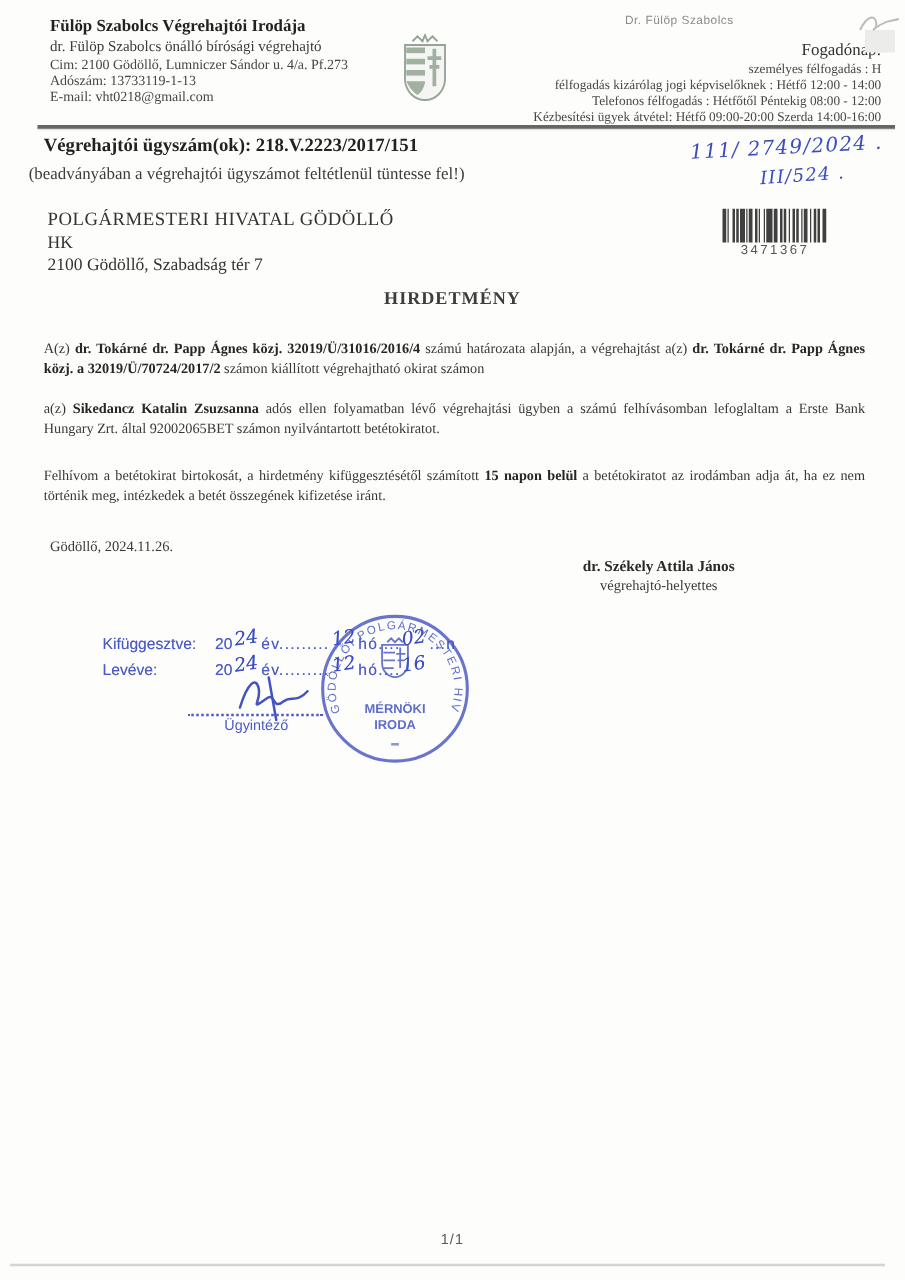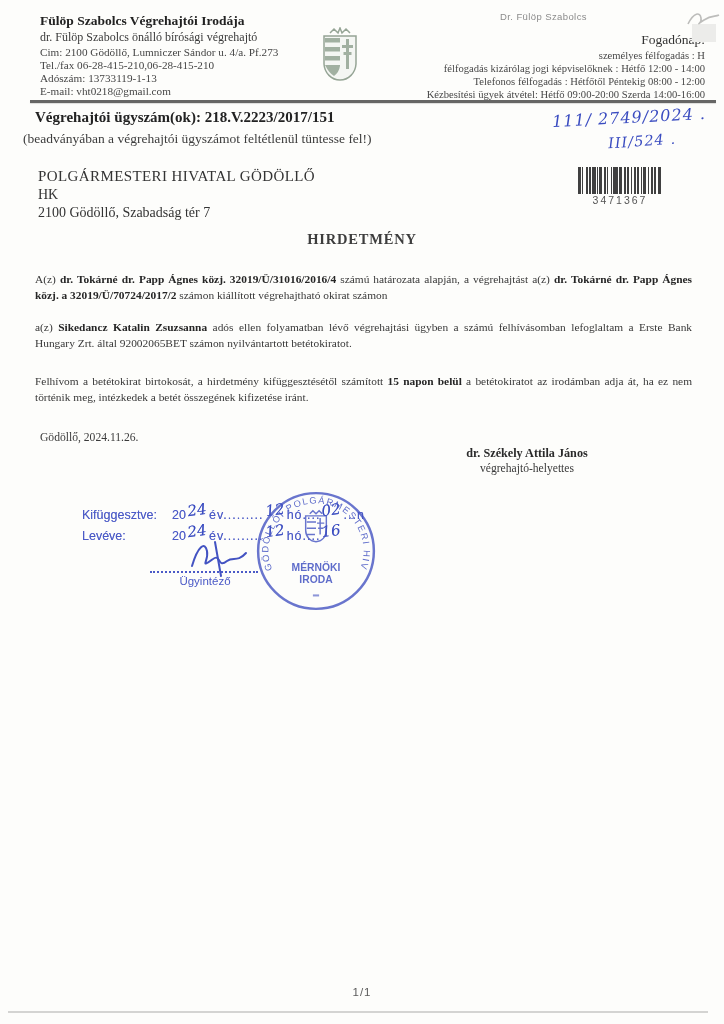--- a/index.html
+++ b/index.html
@@ -75,21 +75,20 @@
 </style>
 </head>
 <body>
 
 <div class="page">
 
   <div class="abs office">
     <div class="office-name">Fülöp Szabolcs Végrehajtói Irodája</div>
     <div class="office-line">dr. Fülöp Szabolcs önálló bírósági végrehajtó</div>
     <div class="office-line sm">Cim: 2100 Gödöllő, Lumniczer Sándor u. 4/a. Pf.273</div>
-    <div class="office-line sm">Tel./fax 06-28-415-210,06-28-415-210</div>
     <div class="office-line sm">Adószám: 13733119-1-13</div>
     <div class="office-line sm">E-mail: vht0218@gmail.com</div>
   </div>
 
   <div class="abs coa">
     <svg width="44" height="62" viewBox="0 0 44 62">
       <g stroke="#8a9b8a" fill="none" stroke-width="1.5" opacity="0.9">
         <path d="M12,6 L16,2 L20,6 L22,1 L24,6 L28,2 L32,6"></path>
         <path d="M6,9 h32 v28 a16,17 0 0 1 -16,16 a16,17 0 0 1 -16,-16 z" fill="#f4f6f3"></path>
       </g>

